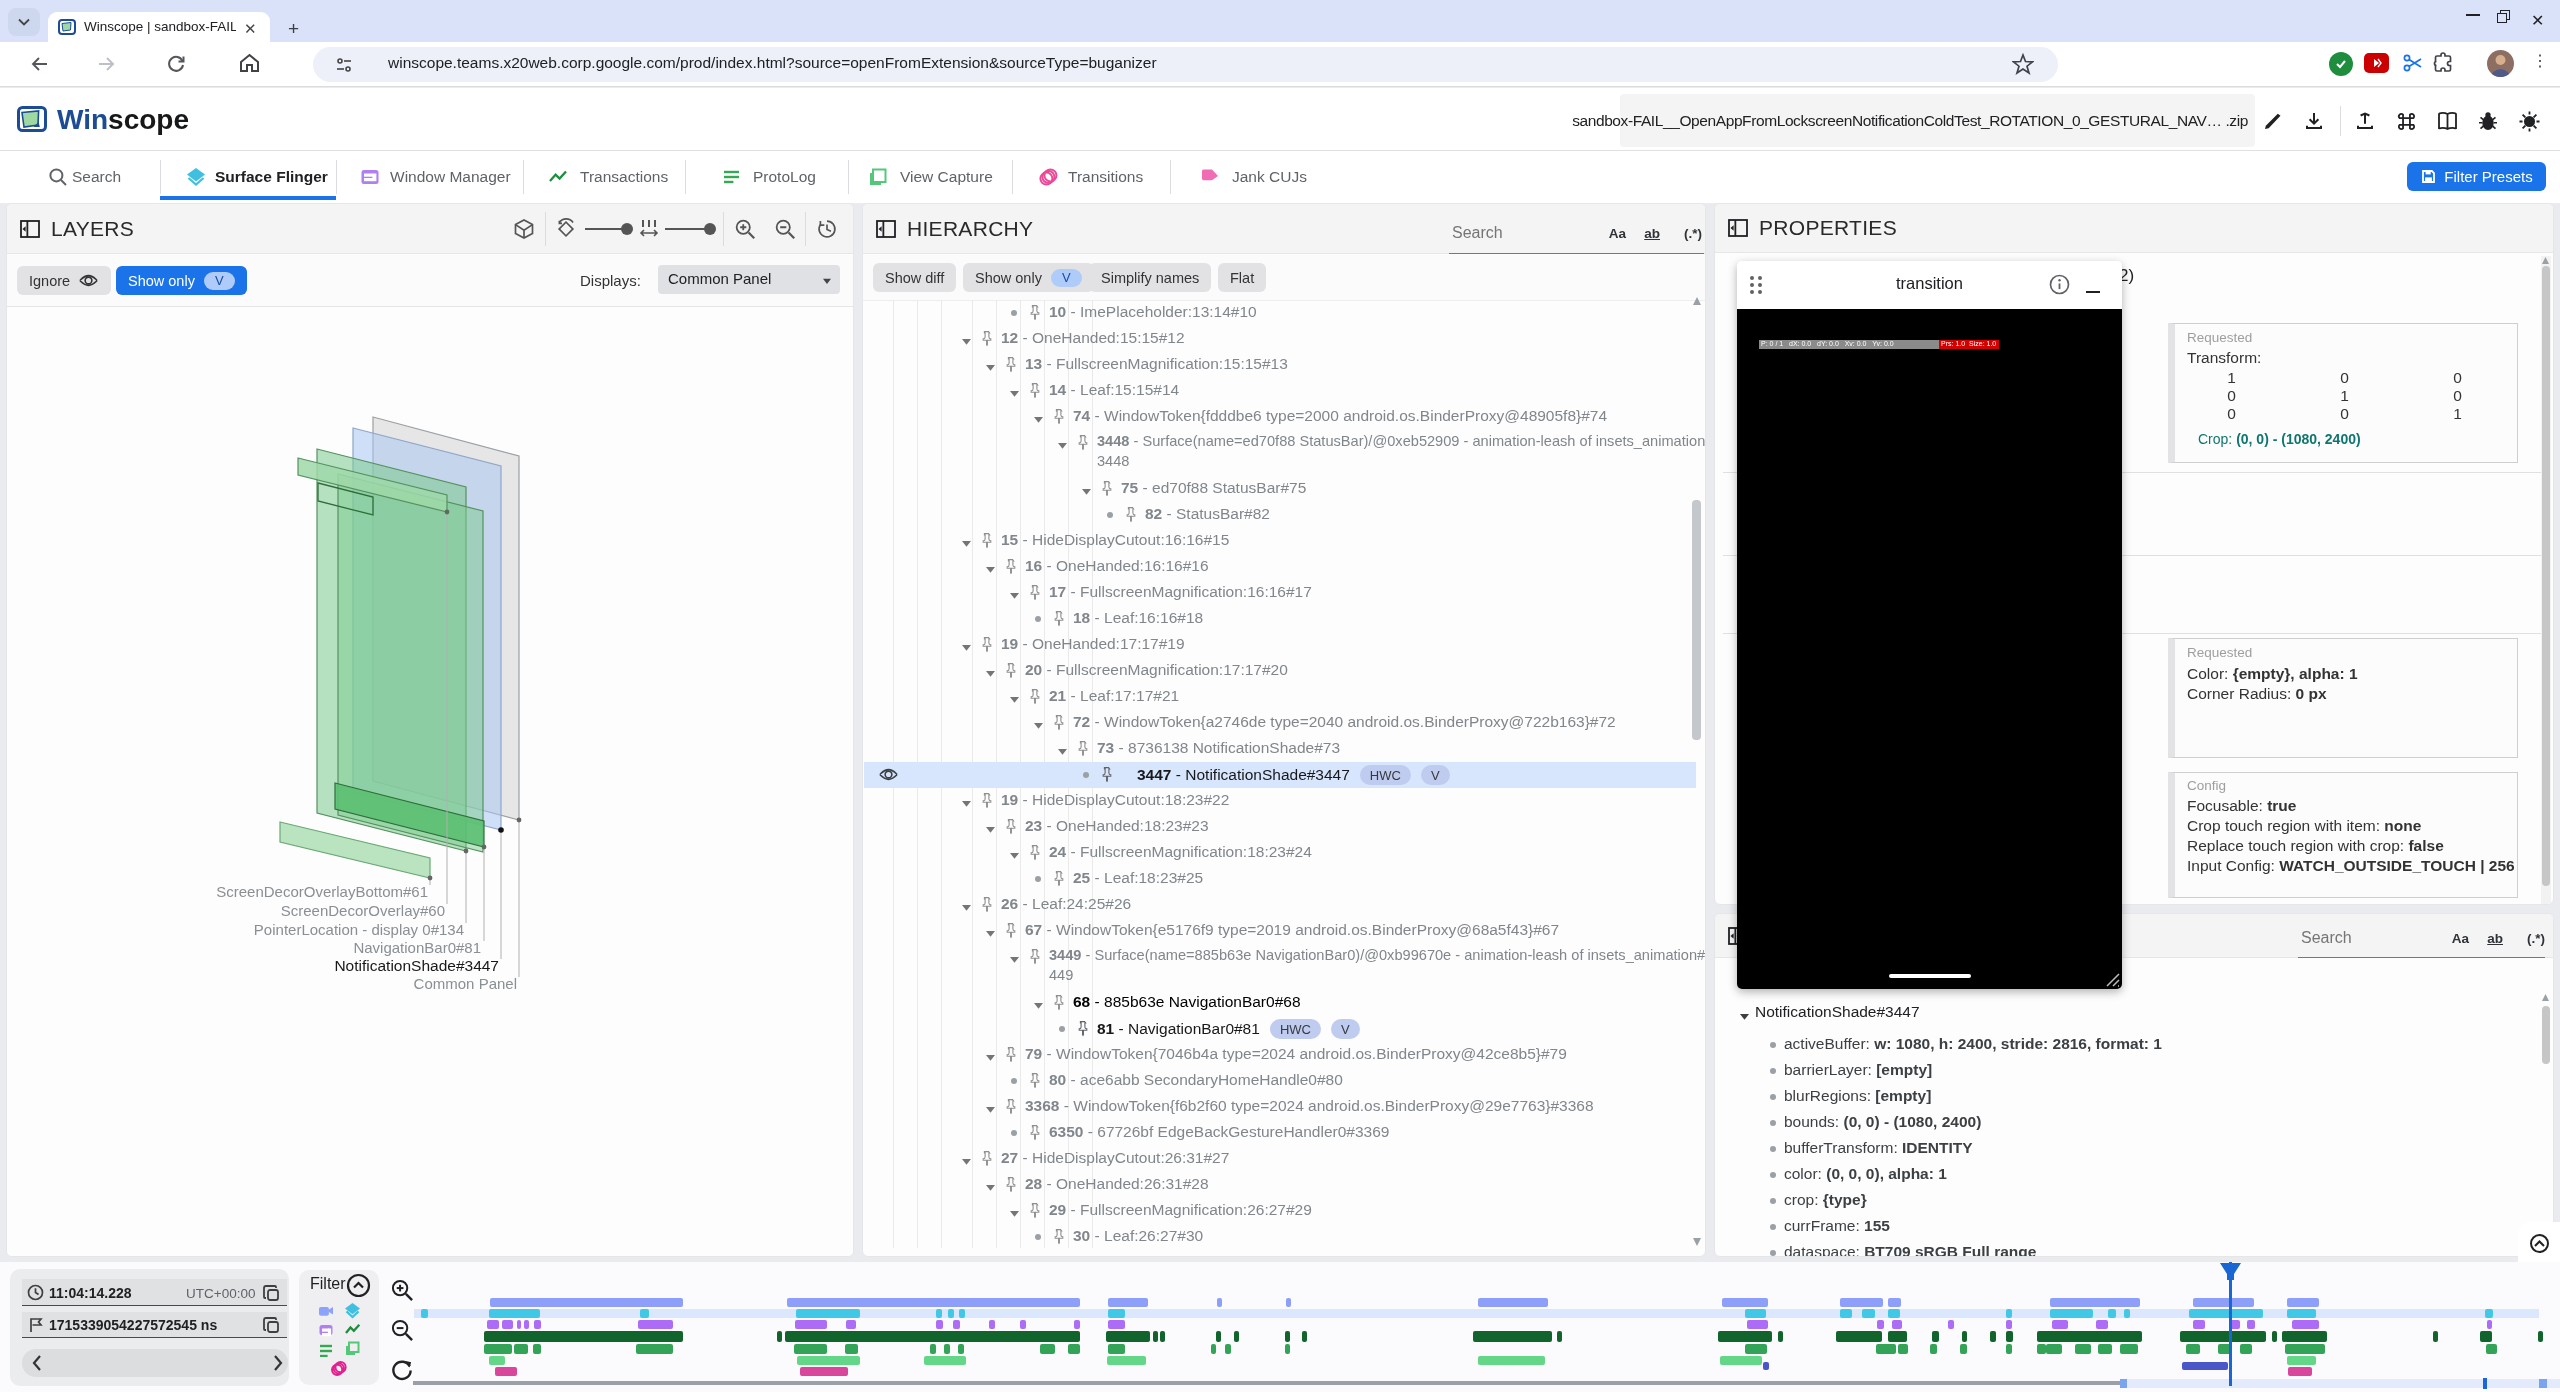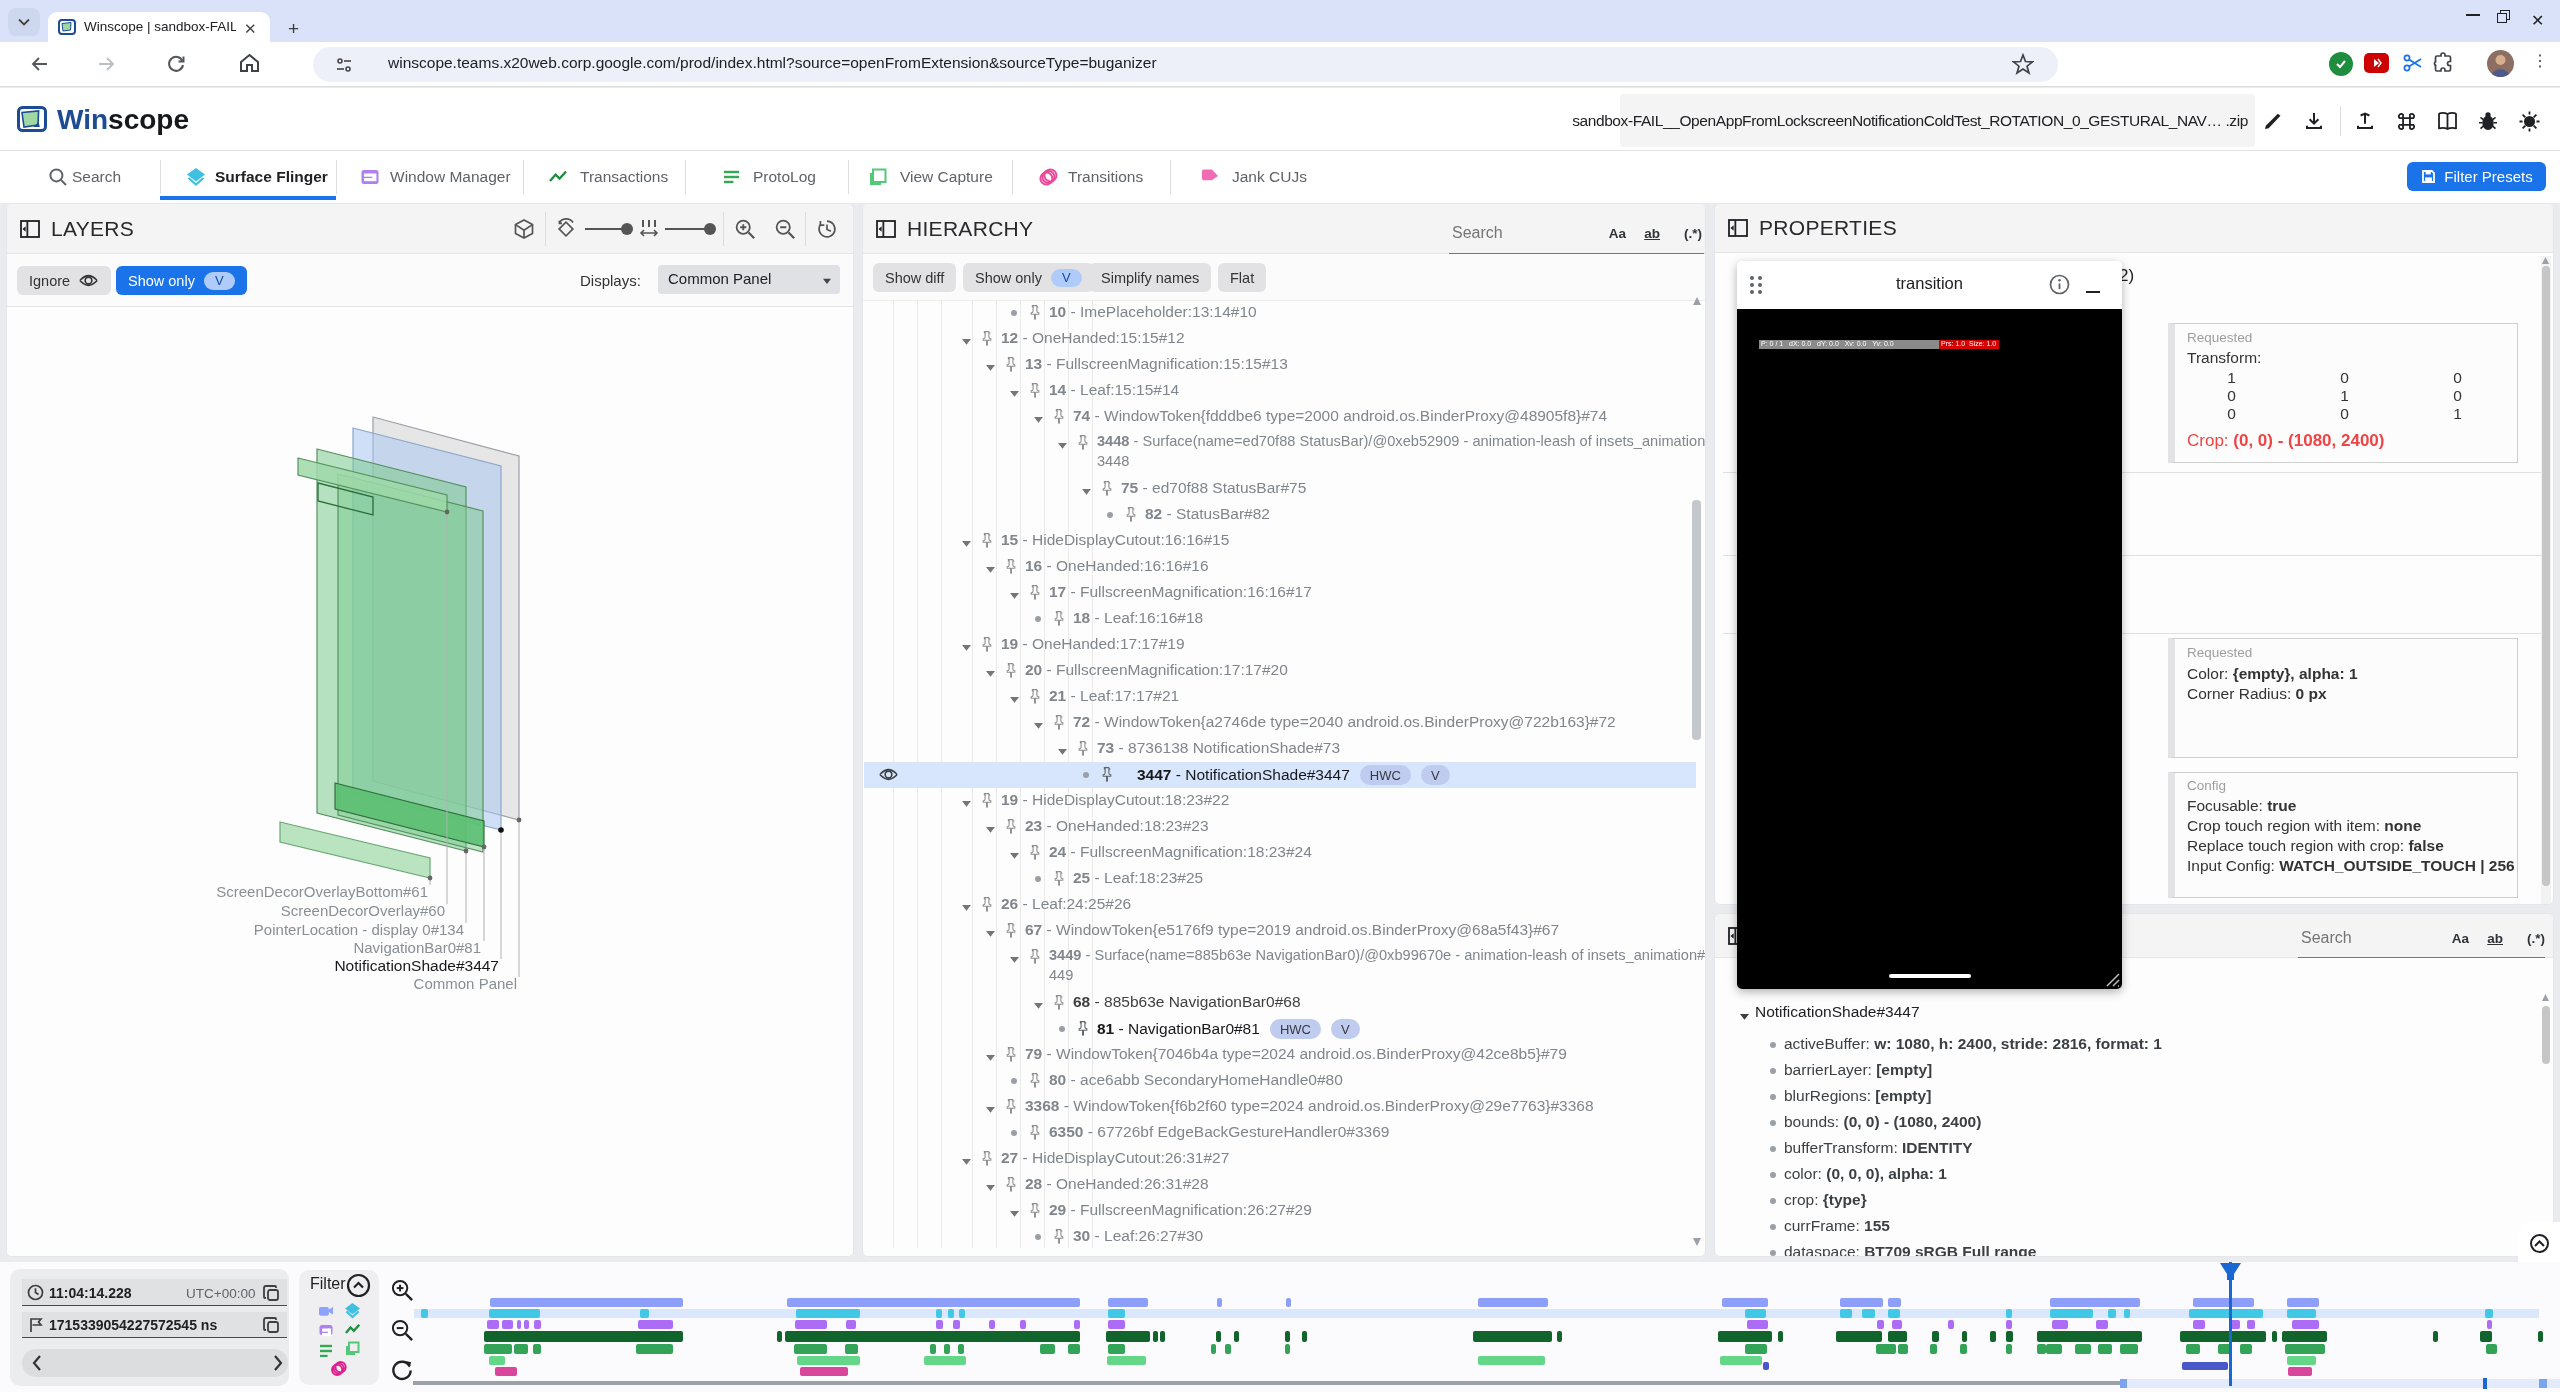--- a/index.html
+++ b/index.html
@@ -636,21 +636,21 @@
     <div class="abs" style="left:170px;top:796px">
       <svg style="" width="11" height="11" viewBox="0 0 11 11">
         <path d="M1 3.08 L10 3.08 L5.5 8.8 Z" fill="#757575"></path>
       </svg>
     </div>
     <div class="abs" style="left:189px;top:790px">
       <svg style="" width="13" height="17" viewBox="0 0 13 17">
         <path d="M8.6 1.6 h-4.2 v1.3 h0.7 v4.1 c0 1.1-0.9 1.9-1.9 1.9 v1.3 h3.4 v4.6 l0.4 0.5 0.4-0.5 v-4.6 h3.4 v-1.3 c-1 0-1.9-0.8-1.9-1.9 v-4.1 h0.7 z" fill="none" stroke="#8f8f8f" stroke-width="1.1"></path>
       </svg>
     </div>
-    <div class="abs" style="left:210px;top:789px;white-space:nowrap;font-size:15.5px;color:#404040"><span style="font-weight:700;">68</span> - 885b63e NavigationBar0#68</div>
+    <div class="abs" style="left:210px;top:789px;white-space:nowrap;font-size:15.5px;color:#000000"><span style="font-weight:700;">68</span> - 885b63e NavigationBar0#68</div>
     <div class="abs" style="left:196px;top:822px;width:6px;height:6px;border-radius:50%;background:#9aa0a6"></div>
     <div class="abs" style="left:213px;top:816px">
       <svg style="" width="13" height="17" viewBox="0 0 13 17">
         <path d="M8.6 1.6 h-4.2 v1.3 h0.7 v4.1 c0 1.1-0.9 1.9-1.9 1.9 v1.3 h3.4 v4.6 l0.4 0.5 0.4-0.5 v-4.6 h3.4 v-1.3 c-1 0-1.9-0.8-1.9-1.9 v-4.1 h0.7 z" fill="none" stroke="#5f6368" stroke-width="1.1"></path>
       </svg>
     </div>
     <div class="abs" style="left:234px;top:815px;white-space:nowrap;font-size:15.5px;color:#17181a"><span style="font-weight:700;">81</span> - NavigationBar0#81<span class="chip">HWC</span><span class="chip">V</span></div>
     <div class="abs" style="left:122px;top:848px">
       <svg style="" width="11" height="11" viewBox="0 0 11 11">
         <path d="M1 3.08 L10 3.08 L5.5 8.8 Z" fill="#757575"></path>
@@ -767,21 +767,21 @@
           <span style="width:113px;text-align:center">0</span>
           <span style="width:113px;text-align:center">1</span>
           <span style="width:113px;text-align:center">0</span>
         </div>
         <div style="display:flex">
           <span style="width:113px;text-align:center">0</span>
           <span style="width:113px;text-align:center">0</span>
           <span style="width:113px;text-align:center">1</span>
         </div>
       </div>
-      <div style="position:absolute;left:12px;top:107px;font-size:17px;color:#ef4444">Crop: <b>(0, 0) - (1080, 2400)</b></div>
+      <div style="position:absolute;left:23px;top:107px;font-size:14px;color:#0f766e">Crop: <b>(0, 0) - (1080, 2400)</b></div>
     </div>
 <div class="abs" style="left:453px;top:434px;width:350px;height:120px;background:#fcfcfd;border:1px solid #cfcfcf;border-left:7px solid #e3e3e5">
       <div style="position:absolute;left:12px;top:6px;font-size:13.5px;color:#9e9e9e">Requested</div>
       <div style="position:absolute;left:12px;top:26px;font-size:15.5px;color:#333">Color: <b>{empty}, alpha: 1</b></div>
       <div style="position:absolute;left:12px;top:46px;font-size:15.5px;color:#333">Corner Radius: <b>0 px</b></div>
     </div>
 <div class="abs" style="left:453px;top:568px;width:350px;height:126px;background:#fcfcfd;border:1px solid #cfcfcf;border-left:7px solid #e3e3e5">
       <div style="position:absolute;left:12px;top:5px;font-size:13.5px;color:#9e9e9e">Config</div>
       <div style="position:absolute;left:12px;top:24px;font-size:15.5px;color:#333">Focusable: <b>true</b></div>
       <div style="position:absolute;left:12px;top:44px;font-size:15.5px;color:#333">Crop touch region with item: <b>none</b></div>

